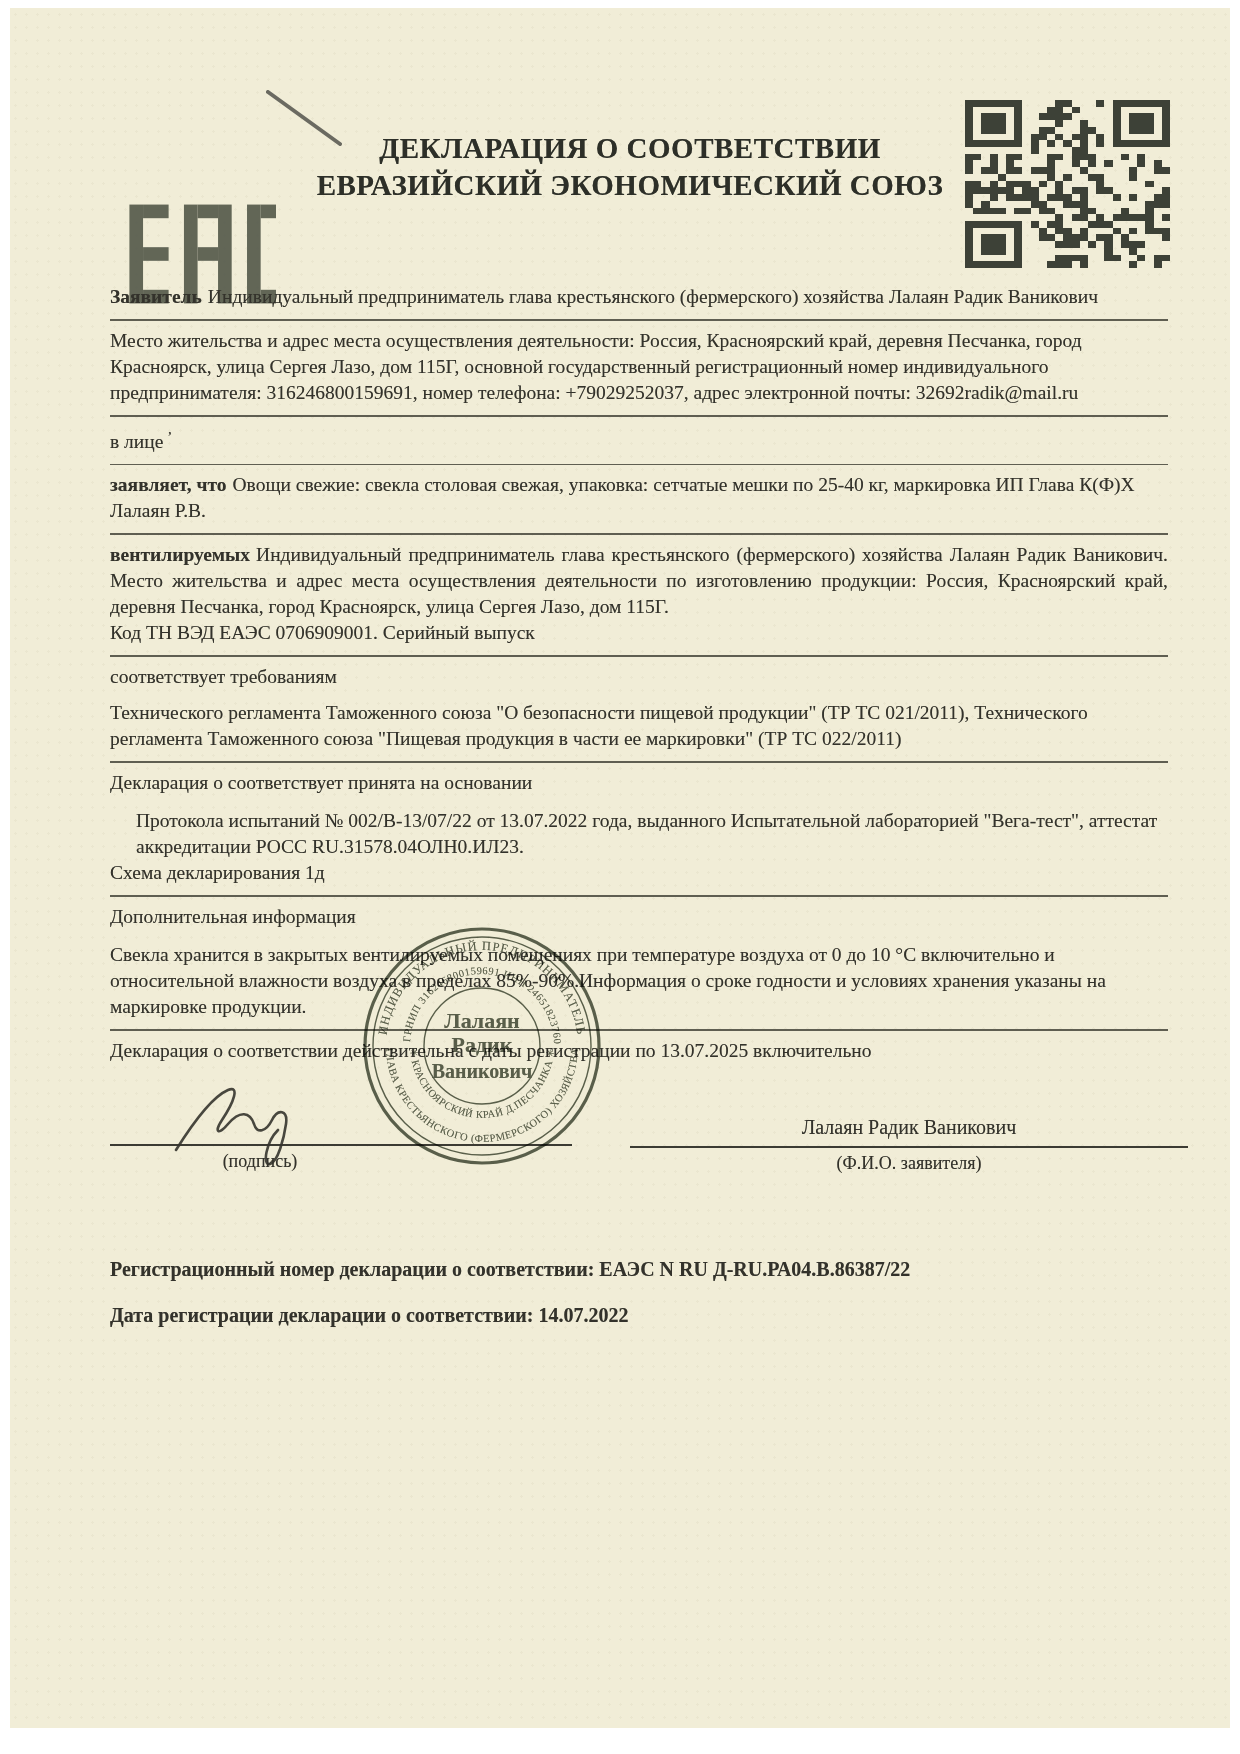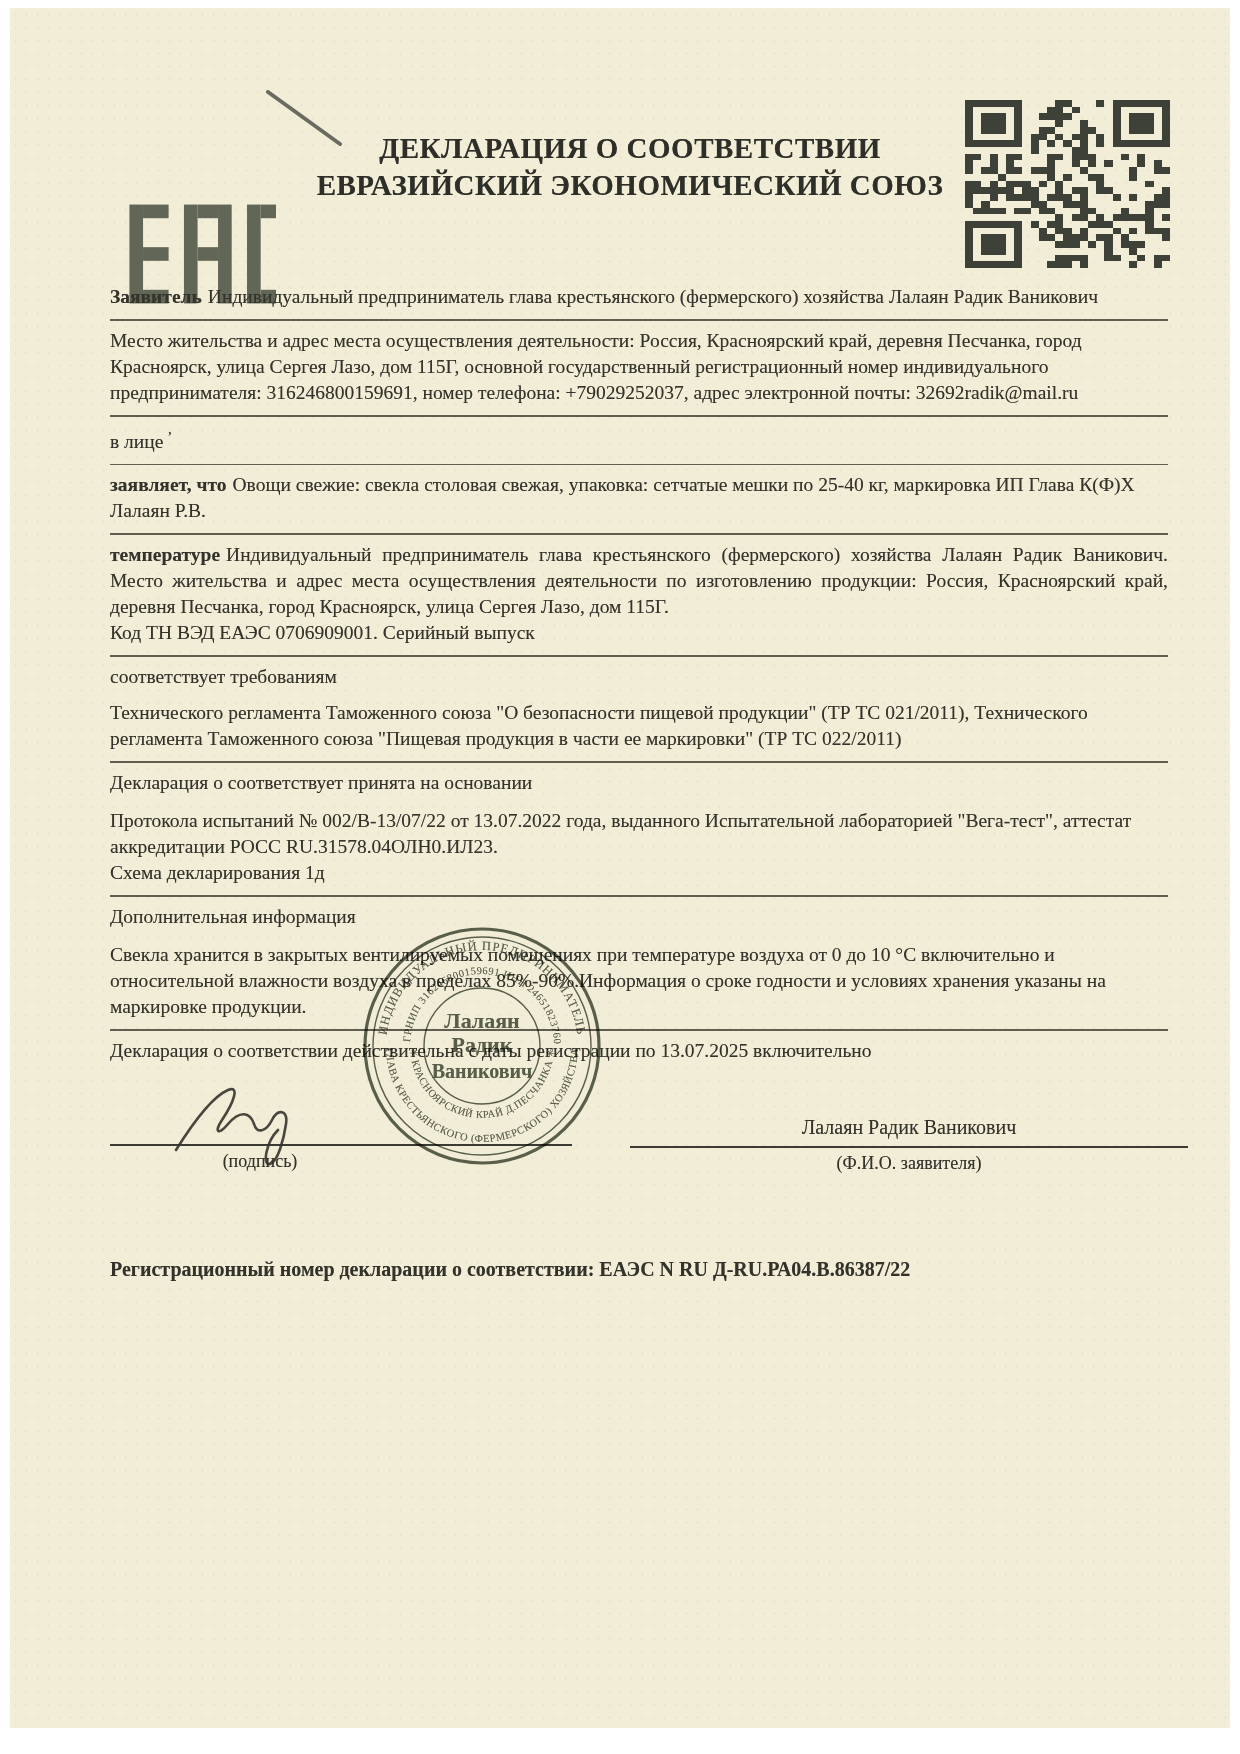--- a/index.html
+++ b/index.html
@@ -295,34 +295,34 @@
 
     <p class="sp-a"><span>Место жительства и адрес места осуществления деятельности: Россия, Красноярский край, деревня Песчанка, город Красноярск, улица Сергея Лазо, дом 115Г, основной государственный регистрационный номер индивидуального предпринимателя: 316246800159691, номер телефона: +79029252037, адрес электронной почты: 32692radik@mail.ru</span></p>
     <hr class="rule">
 
     <p class="boldline"><span>в лице</span><span class="tick">’</span></p>
     <hr class="rule thin">
 
     <p class="sp-b"><span class="lead">заявляет, что</span><span>Овощи свежие: свекла столовая свежая, упаковка: сетчатые мешки по 25-40 кг, маркировка ИП Глава К(Ф)Х Лалаян Р.В.</span></p>
     <hr class="rule">
 
-    <p class="just sp-a"><span class="lead">температуре</span><span>Индивидуальный предприниматель глава крестьянского (фермерского) хозяйства Лалаян Радик Ваникович. Место жительства и адрес места осуществления деятельности по изготовлению продукции: Россия, Красноярский край, деревня Песчанка, город Красноярск, улица Сергея Лазо, дом 115Г.</span></p>
+    <p class="just sp-a"><span class="lead">вентилируемых</span><span>Индивидуальный предприниматель глава крестьянского (фермерского) хозяйства Лалаян Радик Ваникович. Место жительства и адрес места осуществления деятельности по изготовлению продукции: Россия, Красноярский край, деревня Песчанка, город Красноярск, улица Сергея Лазо, дом 115Г.</span></p>
 
 
     <p class="sp-a"><span>Код ТН ВЭД ЕАЭС 0706909001. Серийный выпуск</span></p>
     <hr class="rule">
 
     <p class="boldline">соответствует требованиям</p>
 
     <p class="sp-b" style="margin-top:10px;"><span>Технического регламента Таможенного союза "О безопасности пищевой продукции" (ТР ТС 021/2011), Технического регламента Таможенного союза "Пищевая продукция в части ее маркировки" (ТР ТС 022/2011)</span></p>
     <hr class="rule">
 
     <p class="boldline">Декларация о соответствует принята на основании</p>
 
-    <p class="sp-b" style="margin-top:12px;"><span>Протокола испытаний № 002/В-13/07/22 от 13.07.2022 года, выданного Испытательной лабораторией "Вега-тест", аттестат аккредитации РОСС RU.31578.04ОЛН0.ИЛ23.</span></p>
+    <p class="sp-b" style="margin-top:12px;margin-left:26px;"><span>Протокола испытаний № 002/В-13/07/22 от 13.07.2022 года, выданного Испытательной лабораторией "Вега-тест", аттестат аккредитации РОСС RU.31578.04ОЛН0.ИЛ23.</span></p>
 
     <p class="sp-a">Схема декларирования 1д</p>
     <hr class="rule">
 
     <p class="boldline">Дополнительная информация</p>
 
     <p class="sp-b" style="margin-top:12px;"><span>Свекла хранится в закрытых вентилируемых помещениях при температуре воздуха от 0 до 10 °С включительно  и относительной влажности воздуха в пределах 85%-90%.Информация о сроке годности и условиях хранения указаны на маркировке продукции.</span></p>
     <hr class="rule">
 
     <p class="boldline">Декларация о соответствии действительна с даты регистрации по 13.07.2025 включительно</p>
@@ -362,16 +362,17 @@
           <text font-size="10.5" letter-spacing=".5"><textPath href="#arcBottomInner" startOffset="50%" text-anchor="middle">✳ КРАСНОЯРСКИЙ КРАЙ Д.ПЕСЧАНКА ✳</textPath></text>
           <text x="0" y="-18" text-anchor="middle" font-size="22" font-weight="bold">Лалаян</text>
           <text x="0" y="6" text-anchor="middle" font-size="22" font-weight="bold">Радик</text>
           <text x="0" y="32" text-anchor="middle" font-size="20" font-weight="bold">Ваникович</text>
         </g>
       </svg>
     </div>
 
     <div class="reg-block">
       <p class="reg-num">Регистрационный номер декларации о соответствии: ЕАЭС N RU Д-RU.РА04.В.86387/22</p>
+      <p class="reg-date">Дата регистрации декларации о соответствии: 14.07.2022</p>
     </div>
 
   </div>
 </div>
 
 </body></html>

